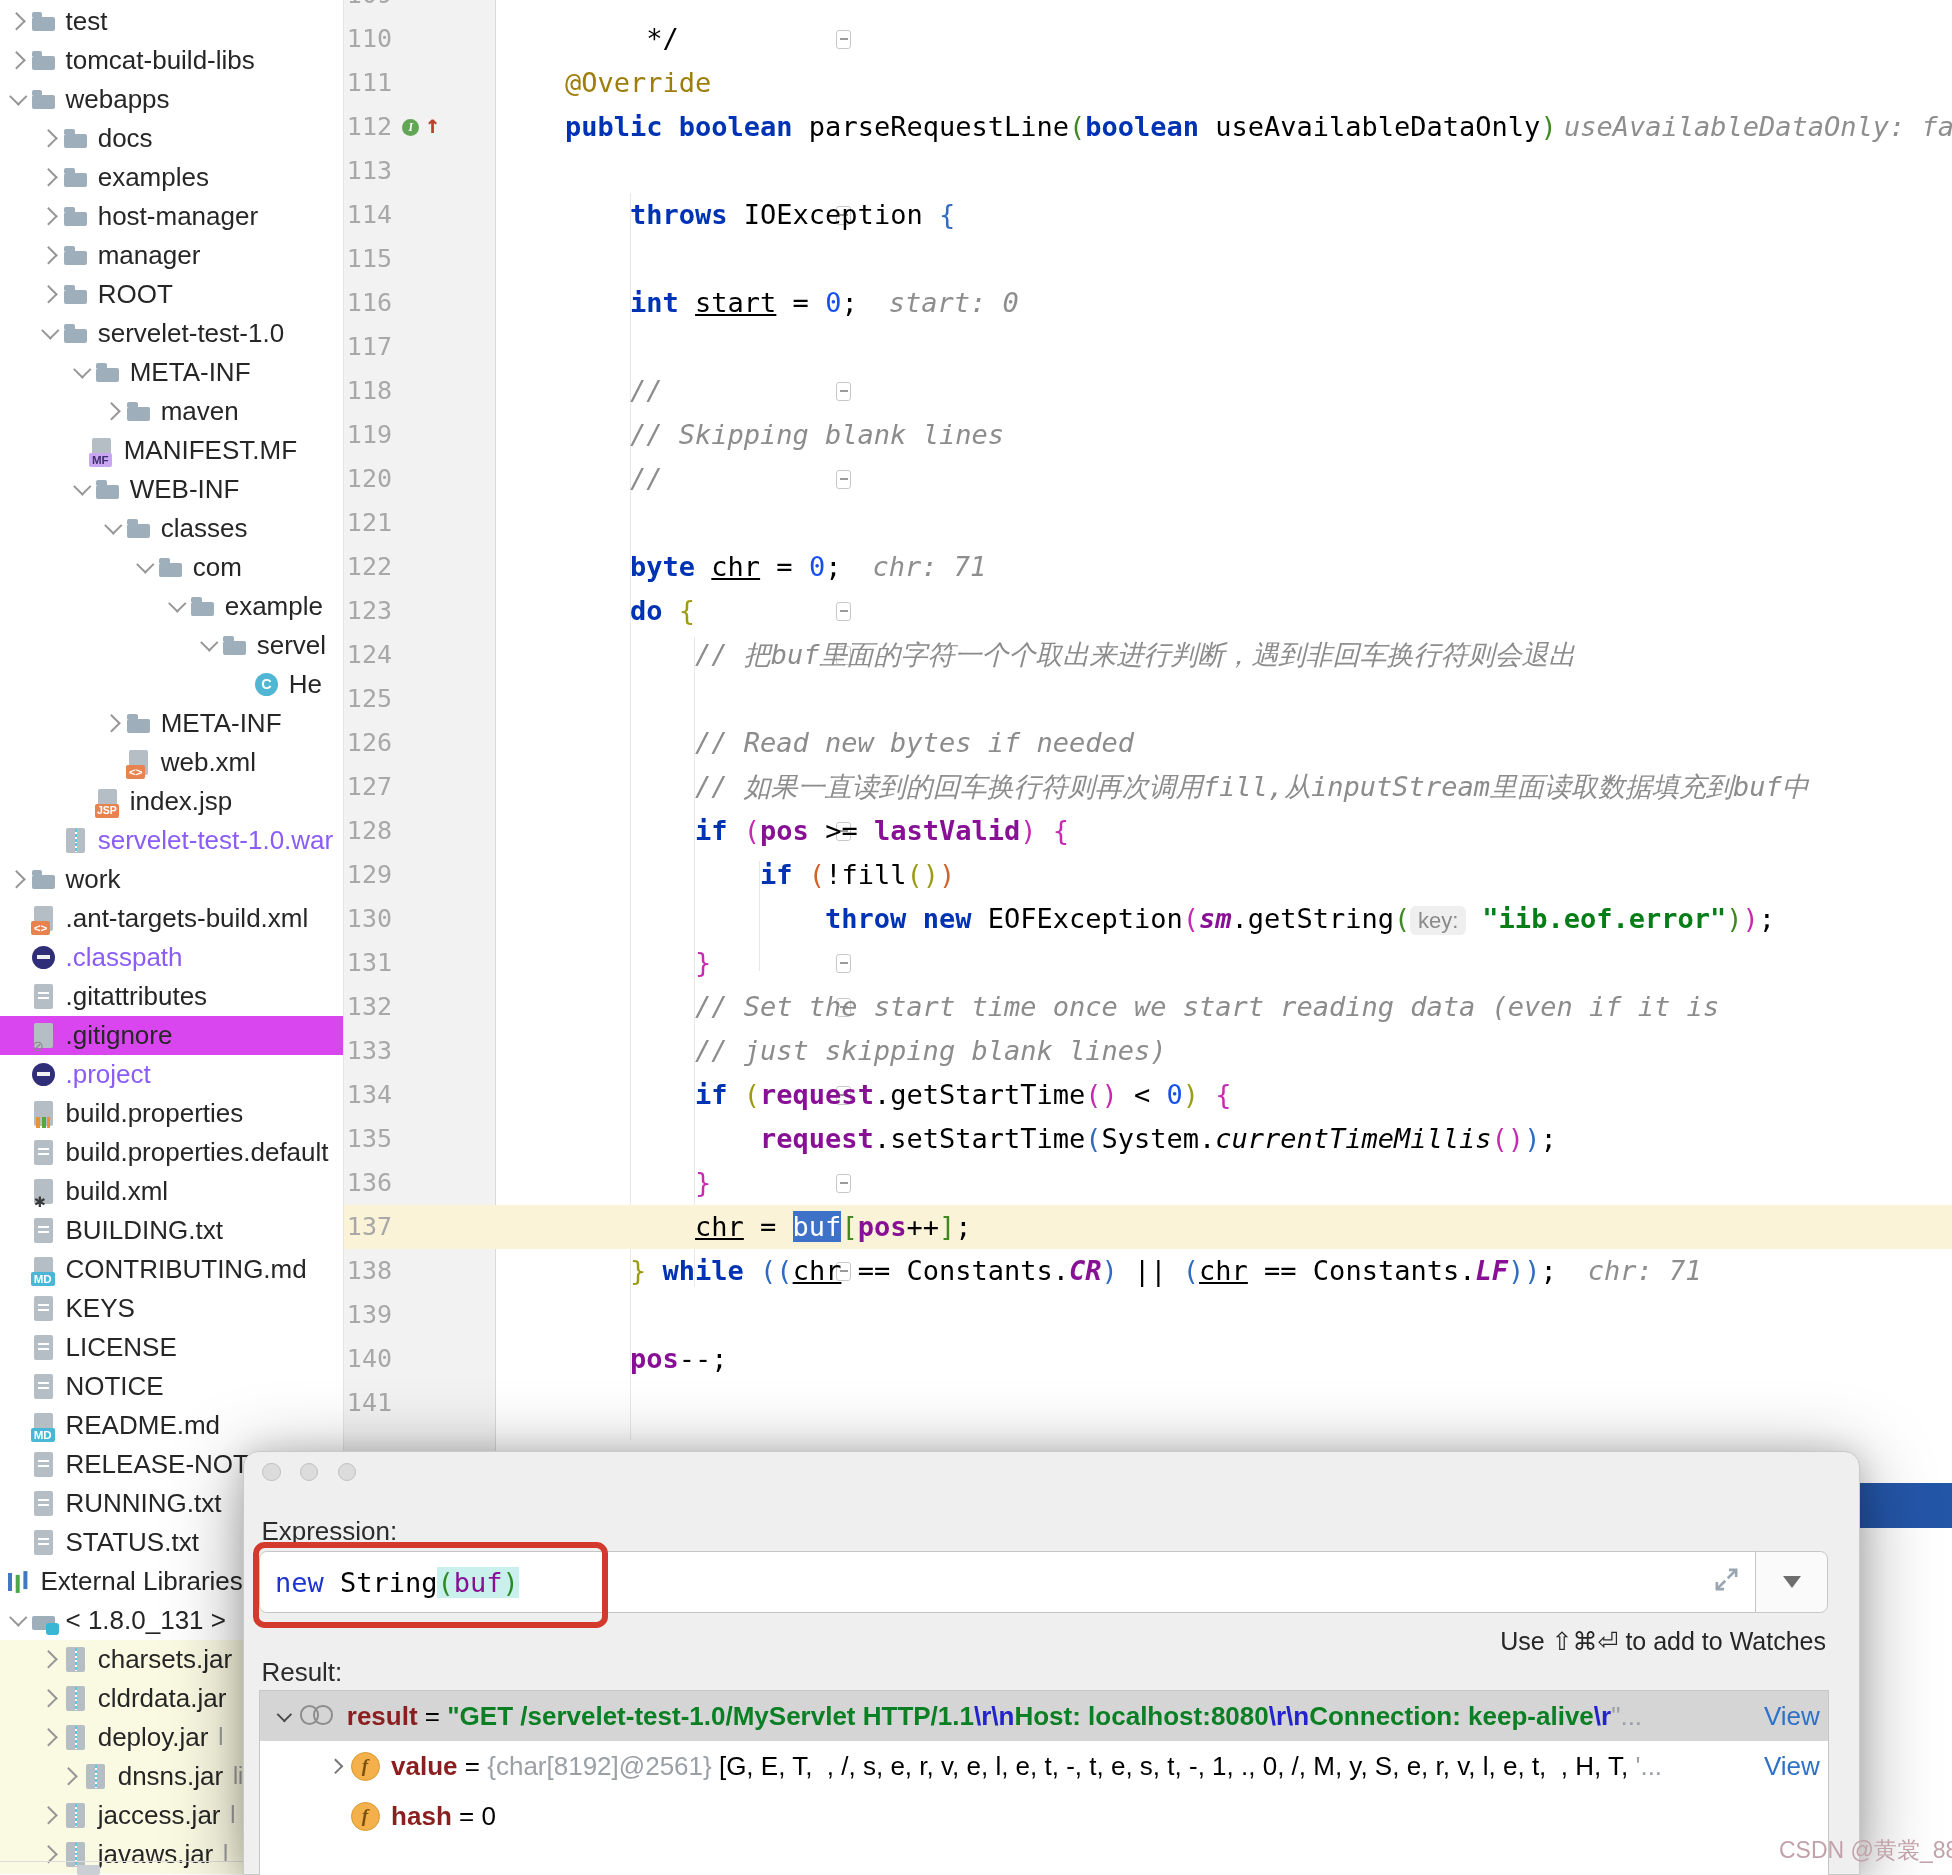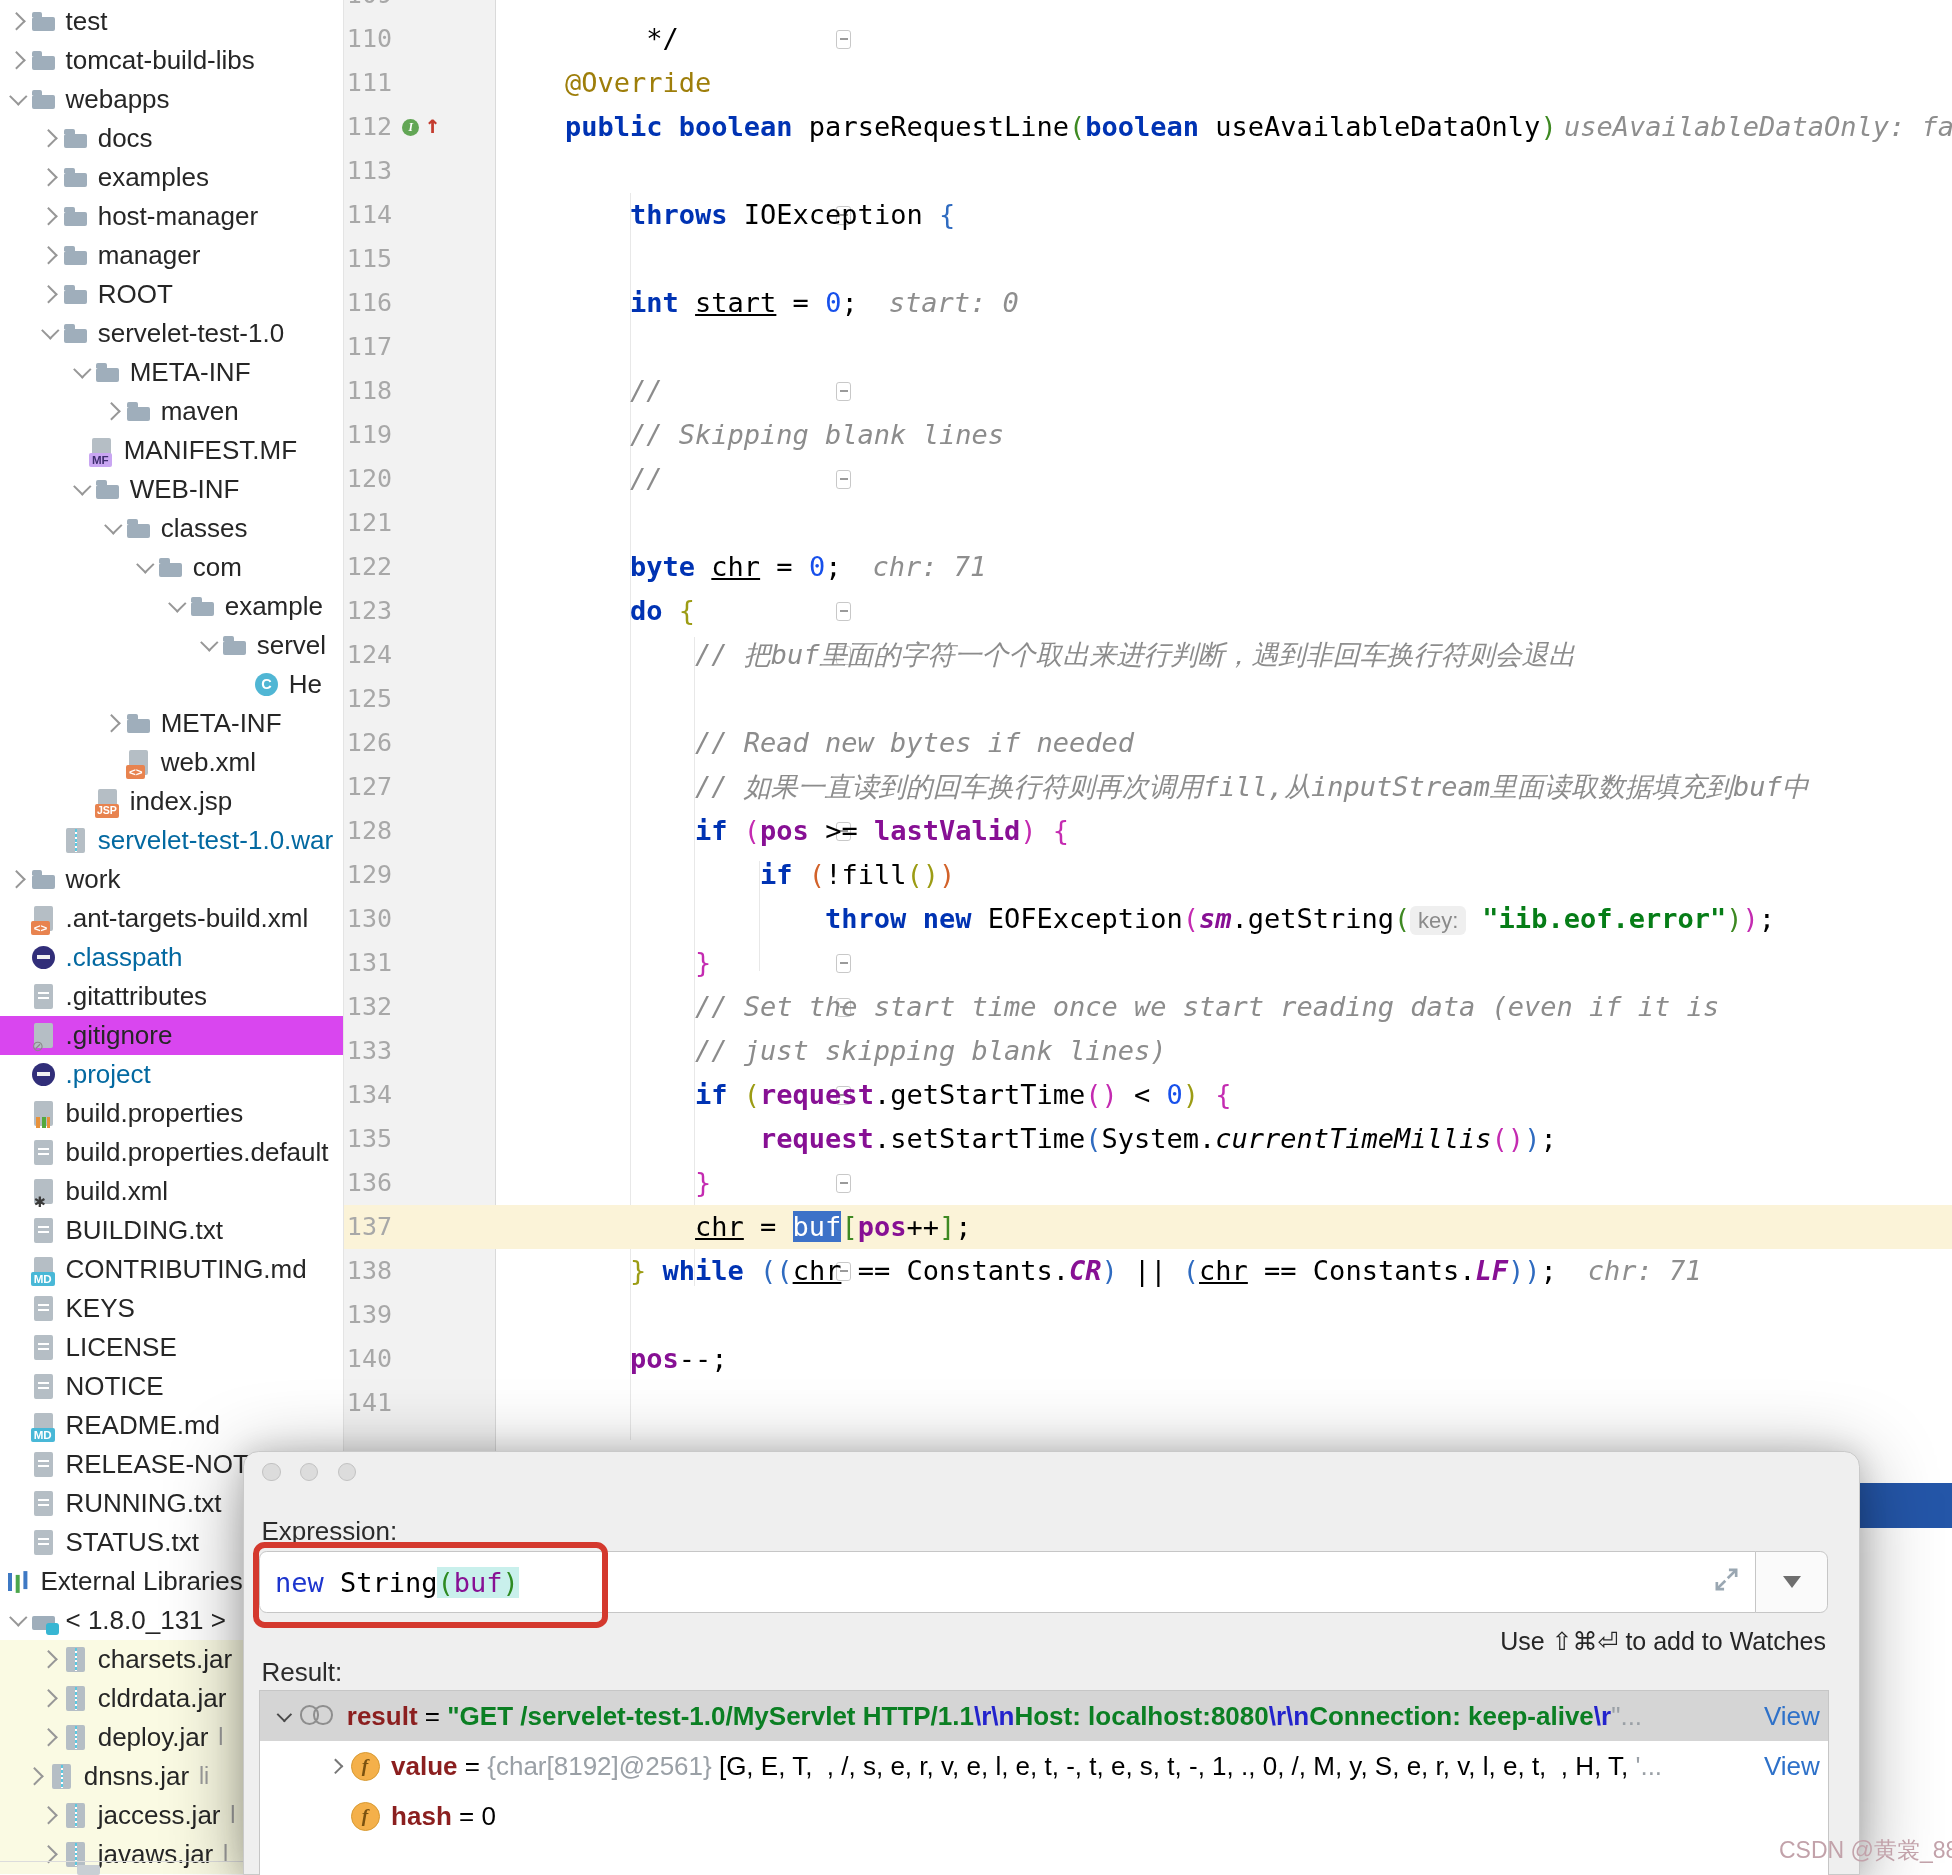--- a/index.html
+++ b/index.html
@@ -12,21 +12,21 @@
   .tree-row{height:39px;display:flex;align-items:center;white-space:nowrap;font-size:26px;color:#262626;}
   .tree-row.selected{background:#d946ef;}
   .tree-row.lib-bg{background:#FAFAE3;}
   .chev{width:25px;flex:0 0 25px;display:flex;align-items:center;justify-content:center;}
   .chev-down::before{content:"";width:10.6px;height:10.6px;border-right:2.9px solid #979797;
         border-bottom:2.9px solid #979797;transform:rotate(45deg);margin-top:-5.8px;}
   .chev-right::before{content:"";width:10.6px;height:10.6px;border-right:2.9px solid #979797;
         border-bottom:2.9px solid #979797;transform:rotate(-45deg);margin-left:-3.9px;}
   .ticon{width:26px;flex:0 0 26px;height:29px;position:relative;margin-right:7.7px;}
   .tlabel{margin-left:1px;}
-  .tlabel.gray{color:#0369a1;}
+  .tlabel.gray{color:#8b5cf6;}
   .suffix{color:#9C9C9C;margin-left:9.7px;font-size:23px;}
   .tree-bottom-line{position:absolute;left:0;top:1861px;width:344px;height:1px;background:#DCDCDC;}
   .tree-bottom-sliver{position:absolute;left:77px;top:1865px;width:23px;height:9.7px;background:#C9CFD4;border-radius:1.9px;}
 
   
   .i-folder::before,.i-work::before,.i-jdk::before{content:"";position:absolute;left:1px;top:9.7px;width:23px;height:14.5px;background:#9FAEBB;border-radius:1.9px;}
   .i-folder::after,.i-work::after{content:"";position:absolute;left:1px;top:4.8px;width:10.6px;height:5.8px;background:#9FAEBB;border-radius:1.9px 1.9px 0 0;}
   .i-jdk::after{content:"";position:absolute;right:-1.9px;bottom:0;width:12.6px;height:11.6px;background:#38B6D3;border-radius:2.9px;}
   .i-doc::before,.i-txt::before,.i-mf::before,.i-xml::before,.i-jsp::before,.i-md::before,
   .i-zip::before,.i-props::before,.i-ant::before,.i-ignored::before{content:"";position:absolute;left:2.9px;top:1.9px;width:19.3px;height:25px;background:#B5BEC5;border-radius:1.9px;}
@@ -367,21 +367,21 @@
       <span class="chev chev-right"></span>
       <span class="ticon i-zip"></span>
       <span class="tlabel">cldrdata.jar</span>
     </div>
     <div class="tree-row lib-bg" style="padding-left: 38px;">
       <span class="chev chev-right"></span>
       <span class="ticon i-zip"></span>
       <span class="tlabel">deploy.jar</span>
       <span class="suffix">l</span>
     </div>
-    <div class="tree-row lib-bg" style="padding-left: 24px;">
+    <div class="tree-row lib-bg" style="padding-left: 58px;">
       <span class="chev chev-right"></span>
       <span class="ticon i-zip"></span>
       <span class="tlabel">dnsns.jar</span>
       <span class="suffix">li</span>
     </div>
     <div class="tree-row lib-bg" style="padding-left: 38px;">
       <span class="chev chev-right"></span>
       <span class="ticon i-zip"></span>
       <span class="tlabel">jaccess.jar</span>
       <span class="suffix">l</span>

